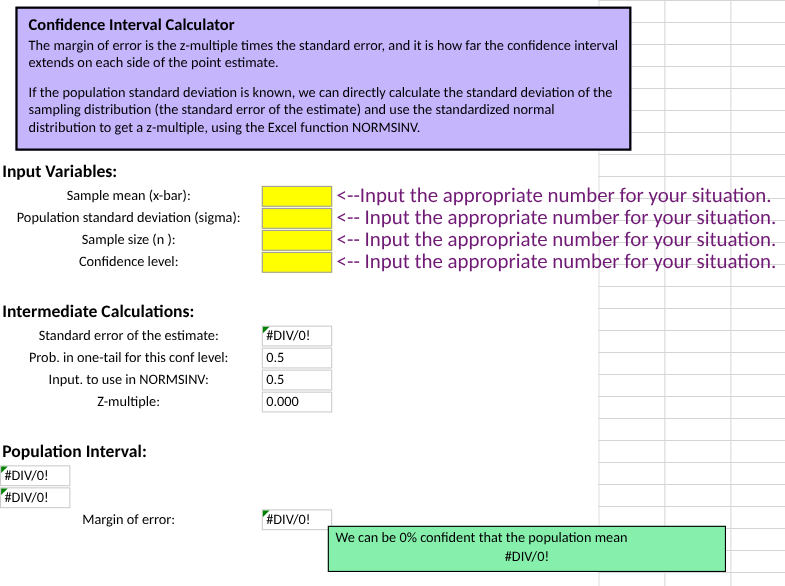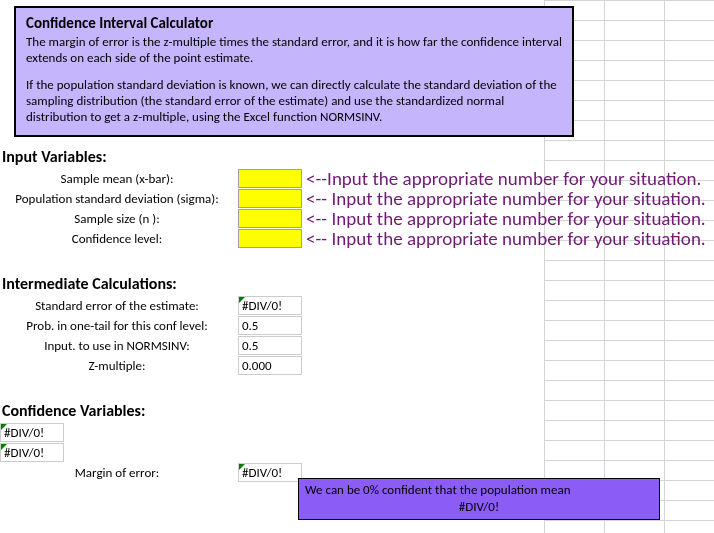--- a/index.html
+++ b/index.html
@@ -78,21 +78,21 @@
       height: 0;
       border-top: 6px solid #008000;
       border-right: 6px solid transparent;
     }
     .ci-box {
       position: absolute;
       left: 298px;
       top: 478px;
       width: 362px;
       border: 1px solid #000;
-      background: #8b5cf6;
+      background: #86efac;
       font-size: 13px;
       padding: 3px 6px 3px 6px;
       line-height: 1.3;
       z-index: 3;
     }
     .ci-box .l2 { text-align: center; }
     .spacer { height: 20px; }
     .content { position: relative; z-index: 2; }
   </style>
 </head>
@@ -150,21 +150,21 @@
     <div class="label-col">Input. to use in NORMSINV:</div>
     <div class="value-col">0.5</div>
   </div>
   <div class="row">
     <div class="label-col">Z-multiple:</div>
     <div class="value-col">0.000</div>
   </div>
 
   <div class="spacer"></div>
 
-  <div class="section-head">Confidence Variables:</div>
+  <div class="section-head">Population Interval:</div>
 
   <div class="row">
     <div class="value-col">
         <span class="tri"></span>
         <span>#DIV/0!</span>
       </div>
   </div>
   <div class="row">
     <div class="value-col">
         <span class="tri"></span>

